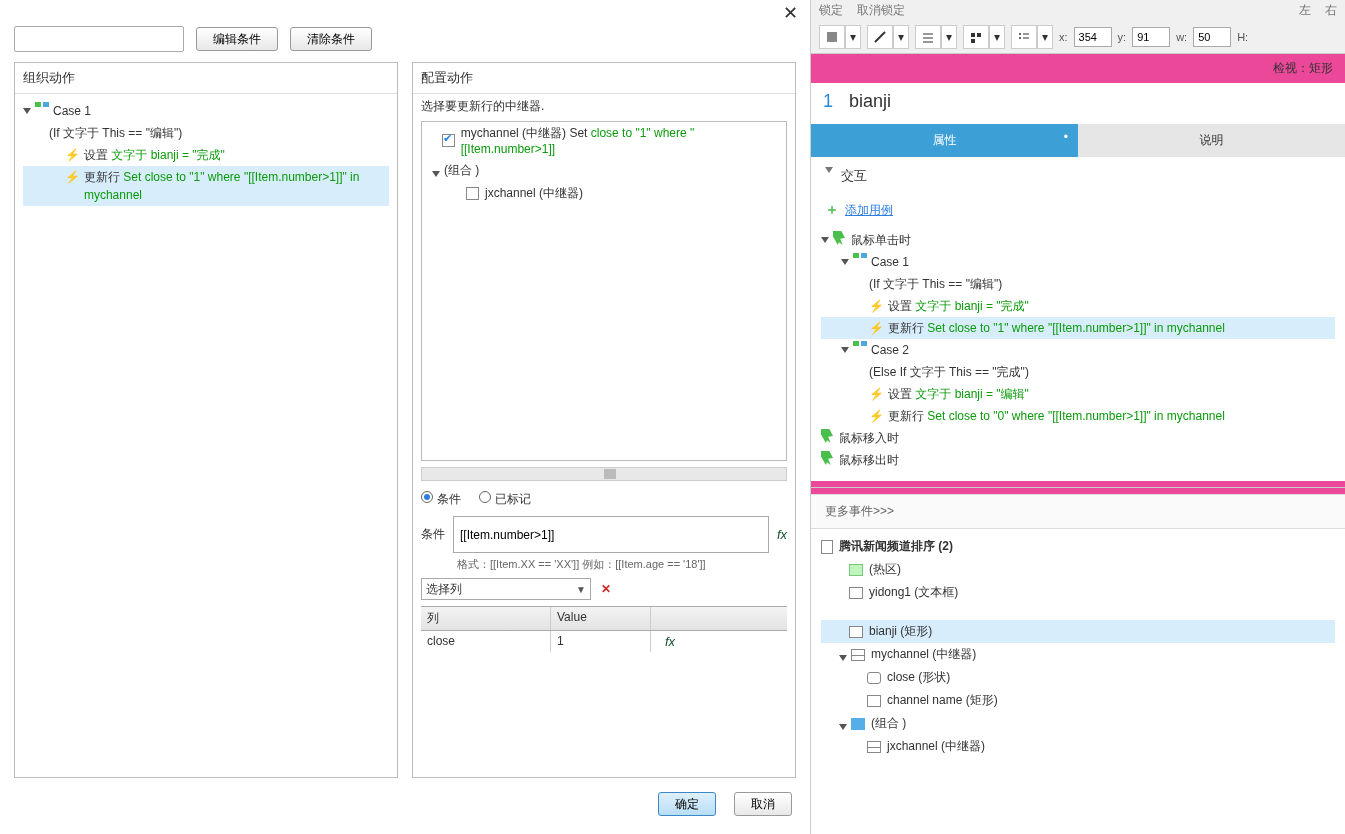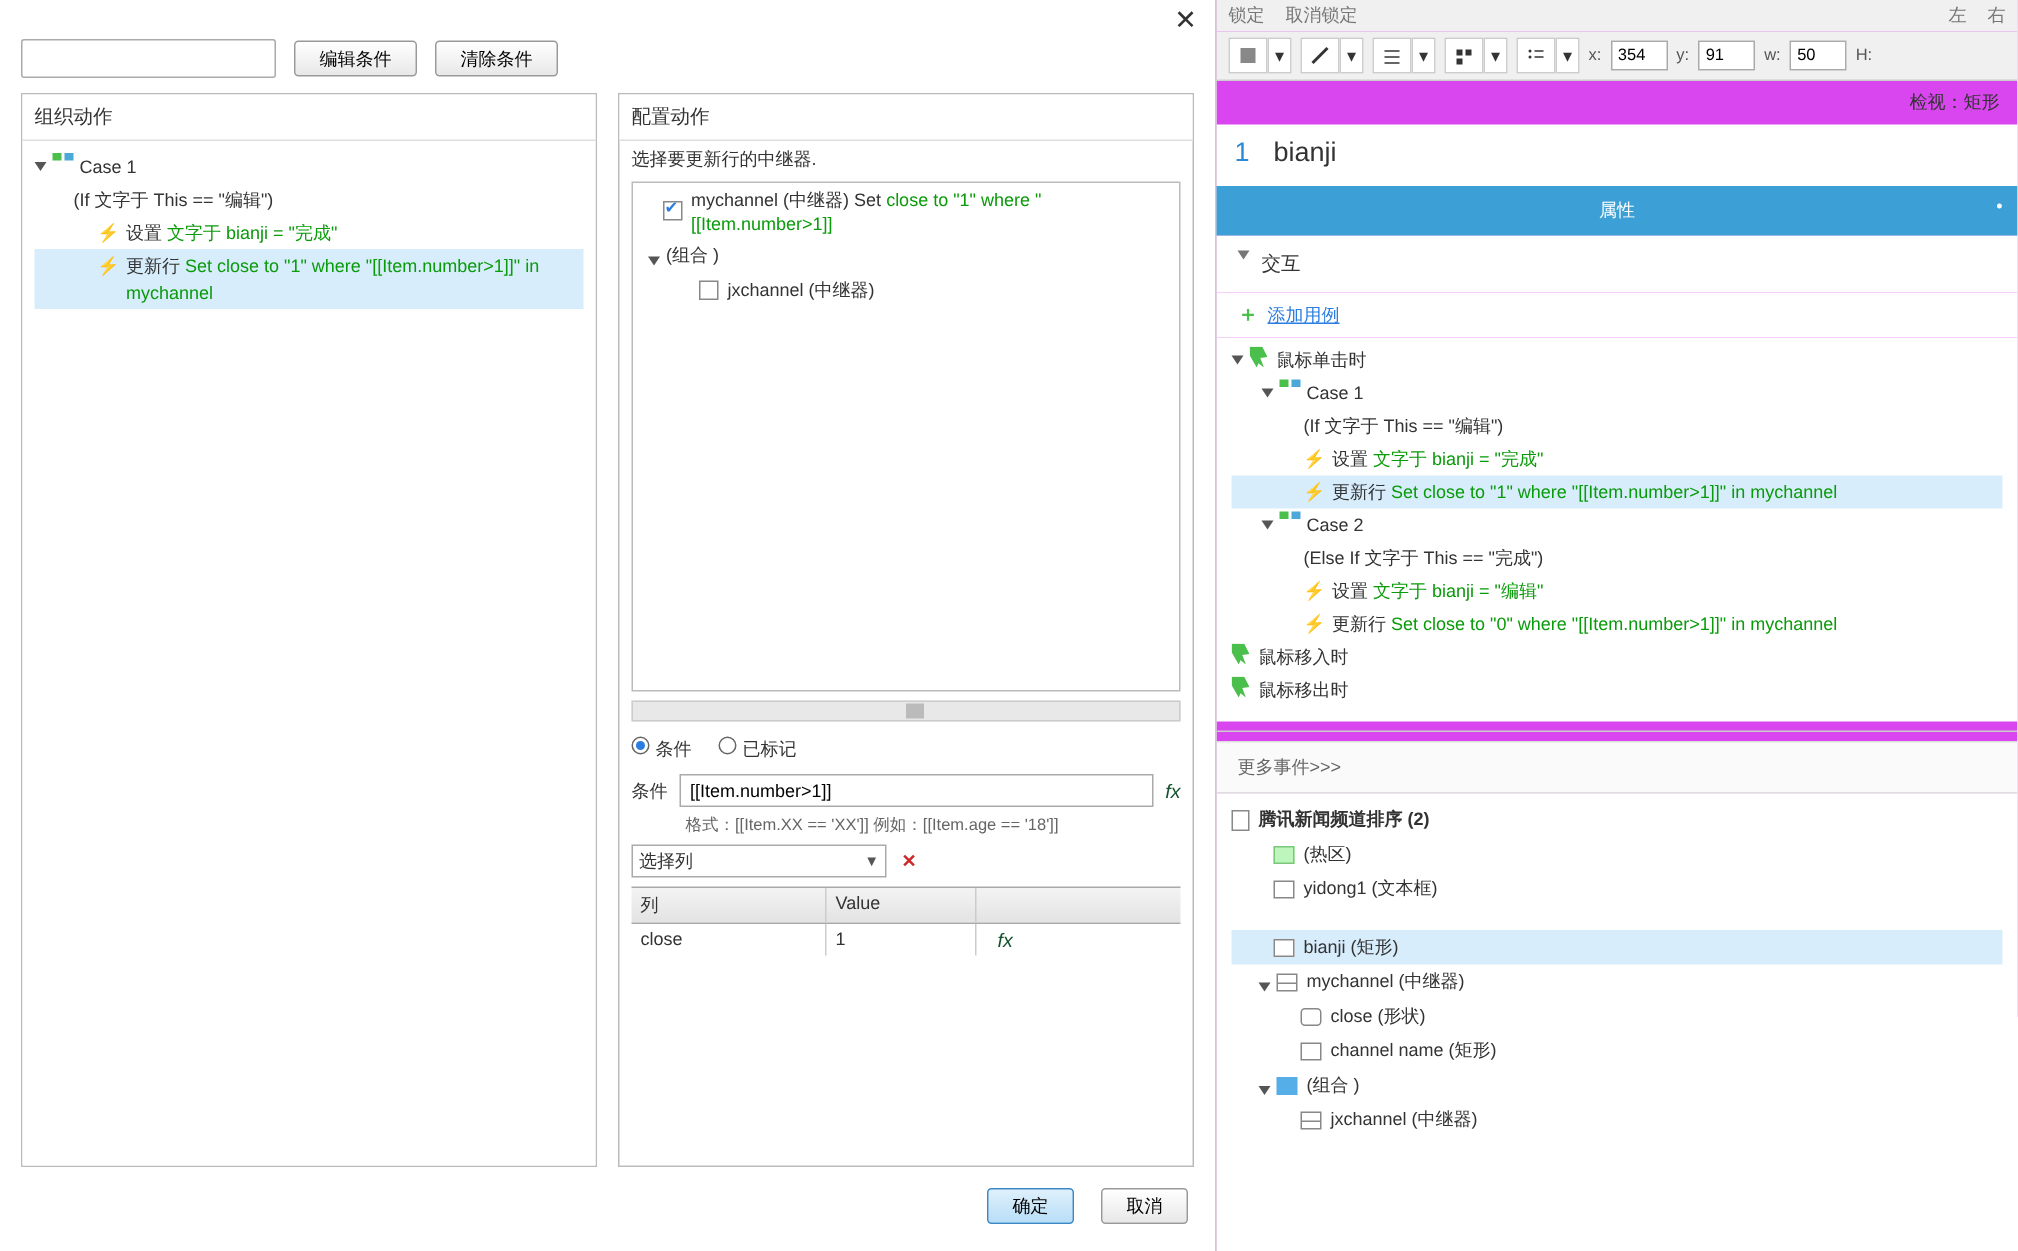--- a/index.html
+++ b/index.html
@@ -1,19 +1,19 @@
 <!DOCTYPE html>
 <html><head>
 <meta charset="utf-8">
 <style>
   * { box-sizing: border-box; margin: 0; padding: 0; }
   body { font-family: "Microsoft YaHei", Arial, sans-serif; font-size: 12px; background: #fff; color: #333; overflow: hidden; }
   .root { display: flex; width: 1345px; height: 834px; }
   .left-dialog { width: 811px; height: 100%; border-right: 1px solid #ccc; display: flex; flex-direction: column; position: relative; }
-  .right-panel { flex: 1; height: 100%; display: flex; flex-direction: column; background: #d946ef; }
+  .right-panel { flex: 1; height: 100%; display: flex; flex-direction: column; background: #ec4899; }
   .dlg-header { height: 26px; display: flex; justify-content: flex-end; align-items: center; padding-right: 12px; }
   .close-x { font-size: 18px; cursor: pointer; }
   .cond-bar { display: flex; align-items: center; padding: 0 14px 10px 14px; gap: 12px; }
   .cond-input { flex: 1; max-width: 170px; height: 26px; border: 1px solid #aaa; border-radius: 2px; background: #fff; }
   .btn { height: 24px; padding: 0 16px; border: 1px solid #999; background: linear-gradient(#fff,#e8e8e8); border-radius: 3px; font-size: 12px; cursor: pointer; }
   .dlg-body { display: flex; flex: 1; padding: 0 14px 14px 14px; gap: 14px; min-height: 0; }
   .col { flex: 1; border: 1px solid #bbb; display: flex; flex-direction: column; min-height: 0; }
   .col-h { font-size: 13px; padding: 6px 8px; background: #fff; border-bottom: 1px solid #ddd; }
   .col-inner { flex: 1; padding: 6px 8px; overflow: auto; min-height: 0; background: #fff; }
   .tree-row { display: flex; align-items: flex-start; padding: 2px 0; line-height: 18px; }
@@ -33,21 +33,21 @@
   .chk.on::after { content: "✔"; position: absolute; top: -3px; left: 0; font-size: 11px; color: #2a7de1; }
   .repeater-tree { border: 1px solid #bbb; margin: 0 8px; height: 340px; overflow: auto; background: #fff; }
   .rep-row { display: flex; align-items: center; padding: 3px 6px; }
   .rep-row .chk { margin-right: 6px; }
   .scrollb { height: 14px; margin: 6px 8px 10px 8px; background: #e8e8e8; border: 1px solid #ccc; position: relative; }
   .scrollb::after { content: ""; position: absolute; left: 50%; top: 1px; width: 12px; height: 10px; background: #bbb; }
   .radio-row { display: flex; align-items: center; gap: 18px; margin: 0 8px 8px 8px; }
   .radio { width: 12px; height: 12px; border: 1px solid #666; border-radius: 50%; display: inline-block; margin-right: 4px; position: relative; }
   .radio.on::after { content: ""; position: absolute; width: 6px; height: 6px; background: #2a7de1; border-radius: 50%; top: 2px; left: 2px; }
   .cond-line { display: flex; align-items: center; margin: 0 8px 4px 8px; gap: 8px; }
-  .cond-inp { flex: 1; height: 22px; border: 1px solid #aaa; padding: 0 6px; font-size: 12px; }
+  .cond-inp { flex: 1; height: 37px; border: 1px solid #aaa; padding: 0 6px; font-size: 12px; }
   .fx { font-style: italic; font-weight: normal; color: #14532d; font-size: 13px; }
   .hint { color: #666; font-size: 11px; margin: 0 8px 6px 44px; }
   .sel-row { display: flex; align-items: center; margin: 0 8px 6px 8px; gap: 10px; }
   .select { height: 22px; border: 1px solid #aaa; background: #fff; padding: 0 4px; width: 170px; display: flex; align-items: center; justify-content: space-between; }
   .sel-caret { font-size: 10px; color: #555; }
   .del-x { color: #cc2a2a; font-weight: bold; cursor: pointer; }
   .tbl { margin: 0 8px; border-top: 1px solid #aaa; }
   .tbl-h, .tbl-r { display: flex; }
   .tbl-h div, .tbl-r div { padding: 3px 6px; border-right: 1px solid #ccc; }
   .tbl-h { background: linear-gradient(#f3f3f3,#e3e3e3); border-bottom: 1px solid #aaa; }
@@ -253,20 +253,21 @@
       <input class="coord-inp" value="50" style="">
       <span class="coord-lbl">H:</span>
     </div>
     <div class="inspect-row">检视：矩形</div>
     <div class="name-row">
       <span class="name-idx">1</span>
       <span class="name-txt">bianji</span>
     </div>
     <div class="tabs">
       <div class="tab active"><span>属性</span><span class="dot">•</span></div>
+      <div class="tab">说明</div>
     </div>
     <div class="sect-h">
       <span class="chev"></span>
         <span>交互</span>
     </div>
     <div class="add-case">
       <span class="plus">＋</span>
       <span class="link">添加用例</span>
     </div>
     <div class="int-tree">

